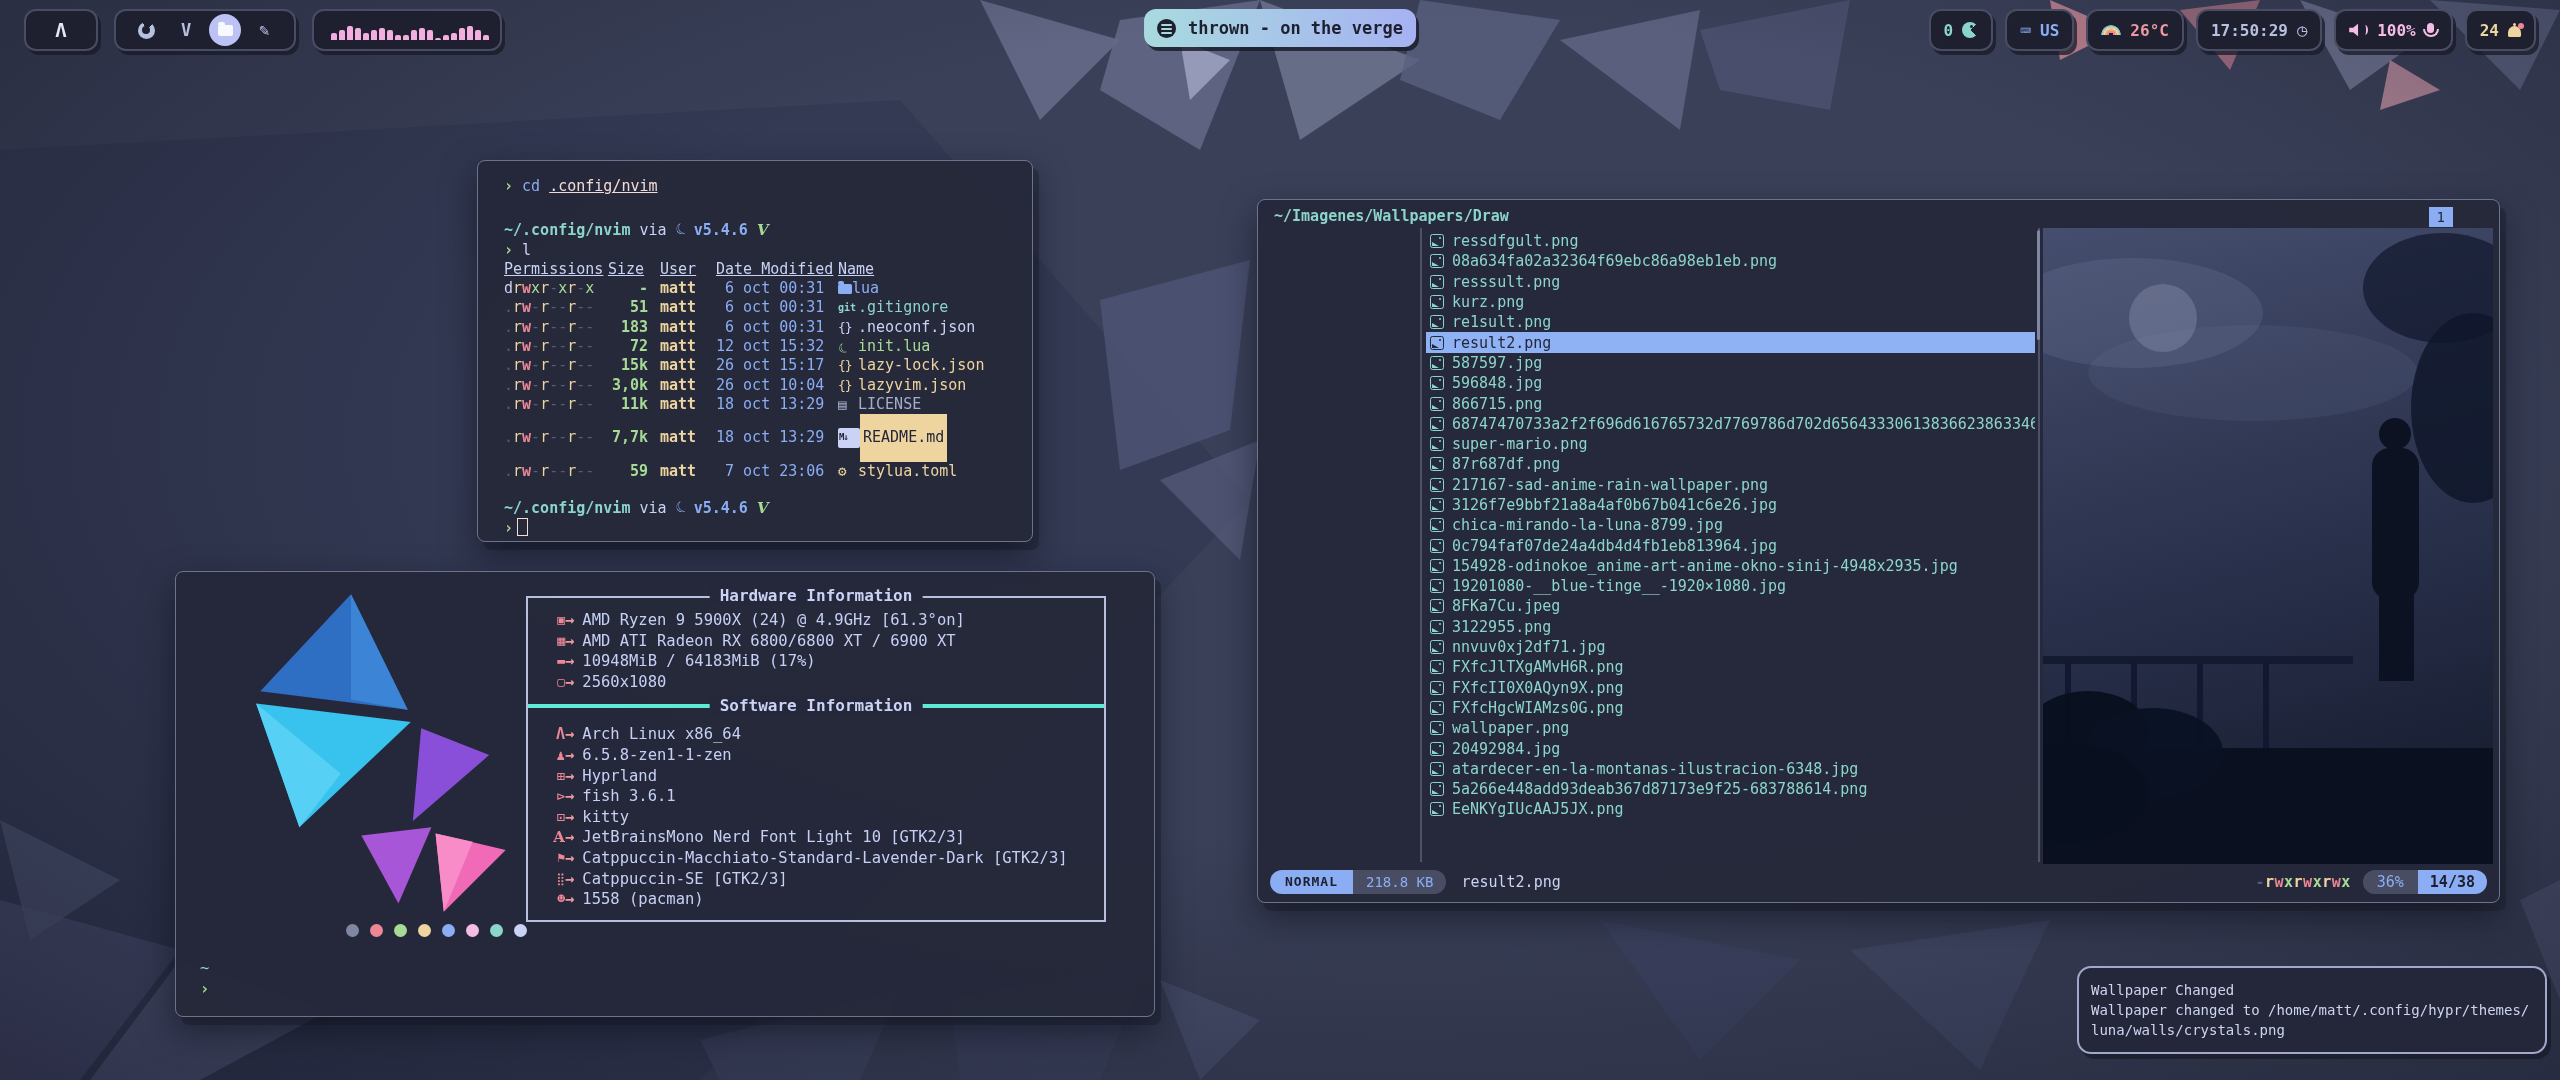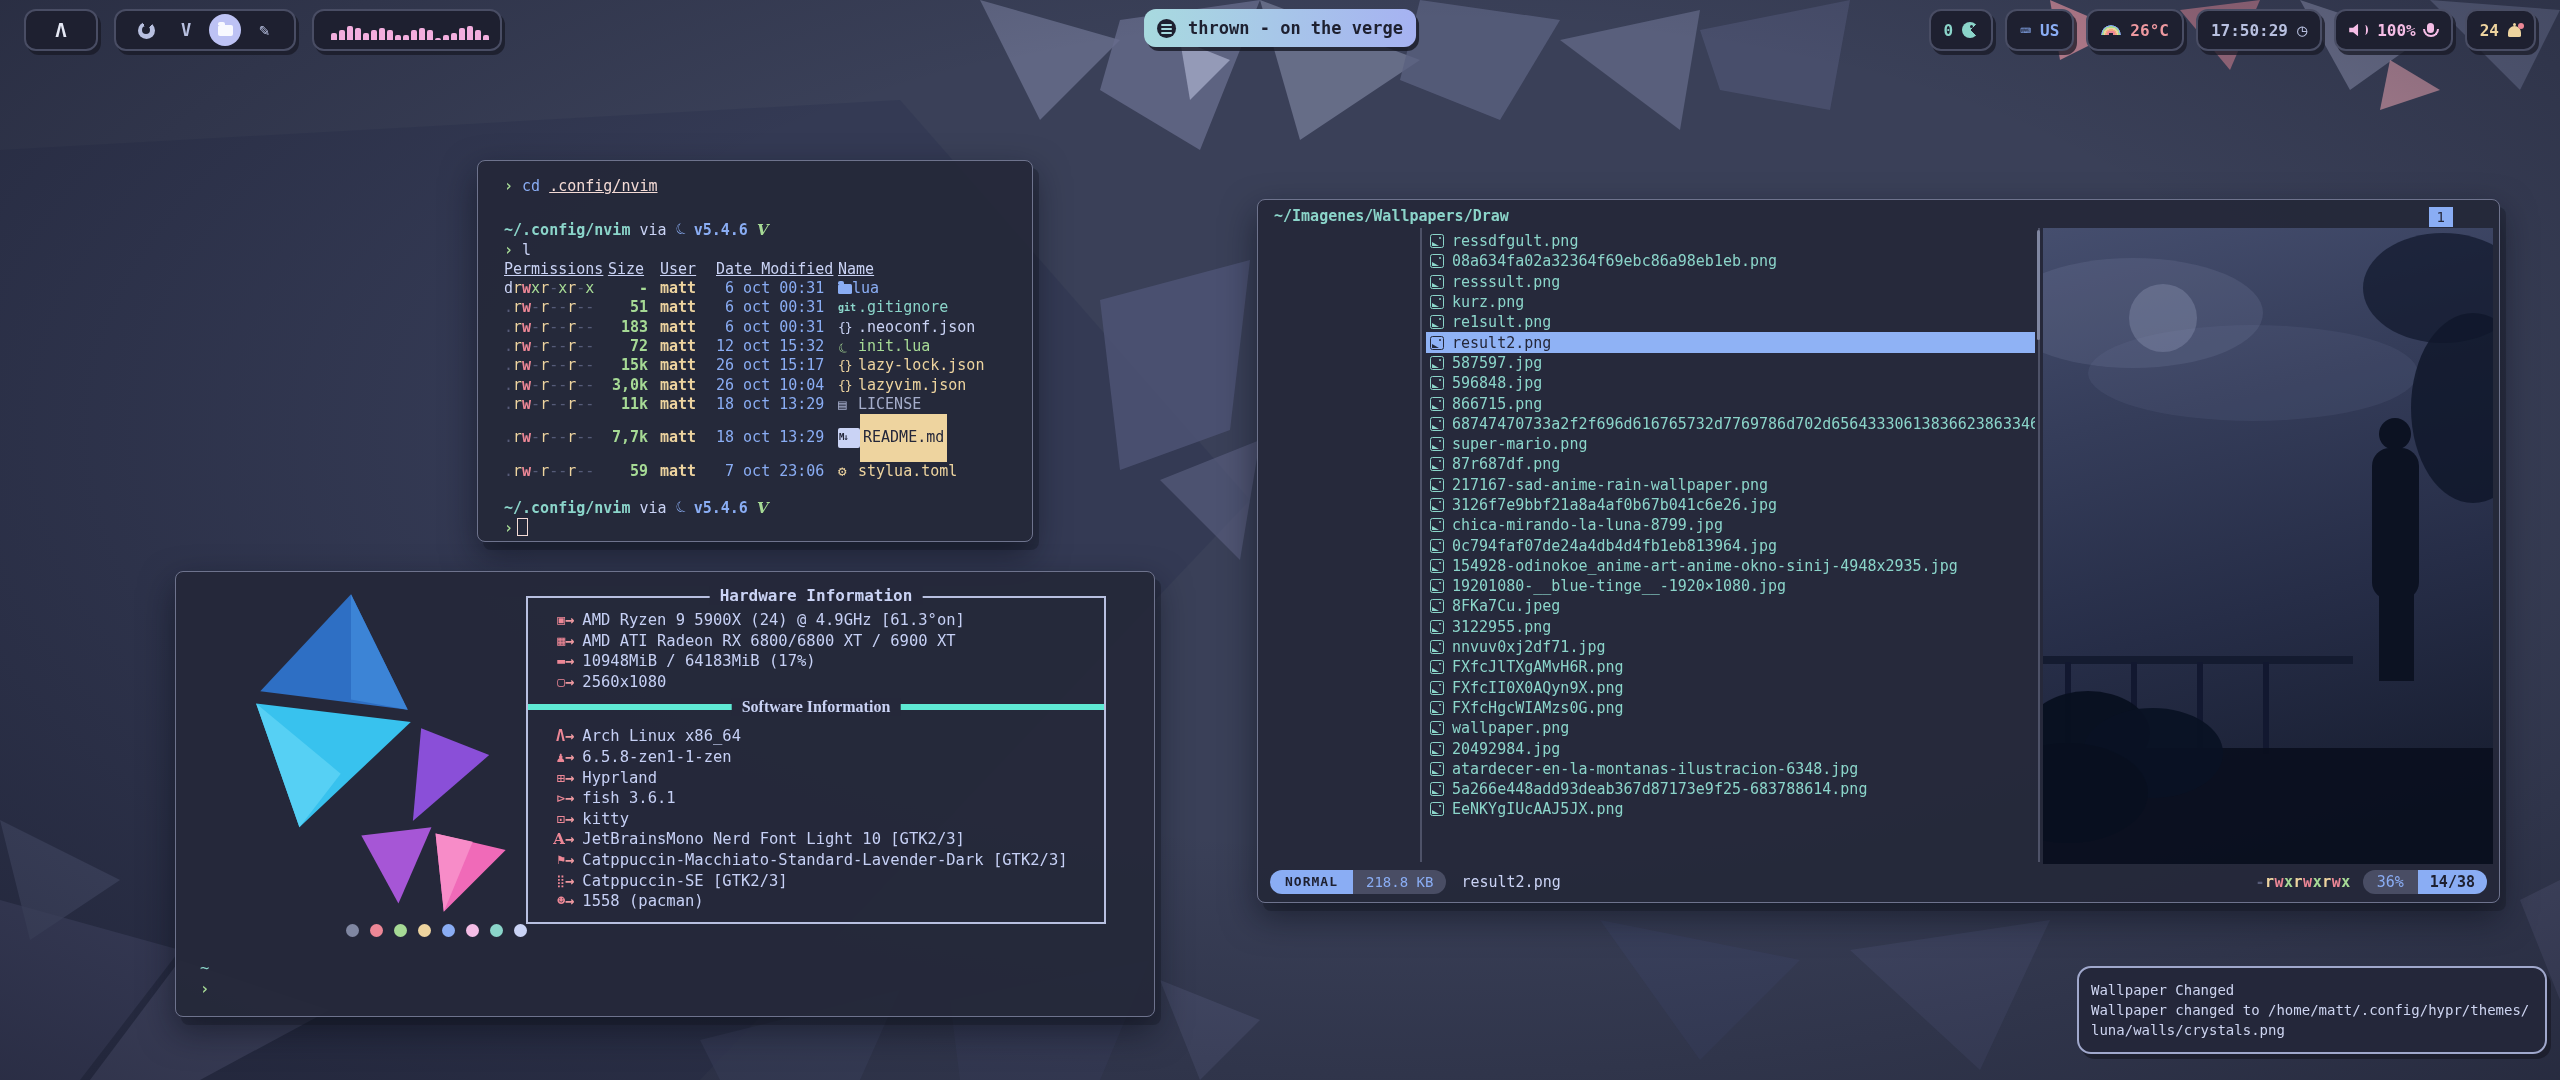--- a/index.html
+++ b/index.html
@@ -87,21 +87,21 @@
   .tname-text.highlight{background:#eed49f;color:#24273a;padding:14px 3px;}
   .spacer{height:19px;}
   .cursor{display:inline-block;width:9px;height:16px;border:1.5px solid #f4dbd6;vertical-align:-3px;margin-left:4px;}
 
   
   #fetch{left:175px;top:571px;width:978px;height:444px;font-size:15.5px;color:#c6d0f5;}
   #crystal-logo{position:absolute;left:20px;top:16px;}
   .info-box{position:absolute;left:350px;top:24px;width:580px;border:2px solid #b8c0e0;padding:12px 13px 10px;box-sizing:border-box;text-align:right;}
   .info-title{position:absolute;top:-12px;left:50%;transform:translateX(-50%);background:#25283a;
      padding:0 10px;font-weight:bold;color:#cad3f5;white-space:nowrap;font-size:16px;}
-  .info-div{position:relative;border-top:6px solid #5eead4;margin:12px -13px 10px;font-family:Liberation Serif, serif;}
+  .info-div{position:relative;border-top:4px solid #5eead4;margin:12px -13px 10px;}
   .info-div .info-title{top:-12px;}
   .f-line{display:flex;align-items:center;line-height:20.6px;white-space:nowrap;}
   .f-icon{width:24px;color:#ed8796;font-size:13px;flex:none;}
   .f-arrow{color:#ee99a0;margin-right:8px;font-weight:bold;}
   .i-font-icon{font-family:"DejaVu Serif",serif;font-weight:bold;font-size:15px;}
   .i-arch-icon{font-weight:bold;font-size:15px;}
   .i-kernel-icon{font-size:14px;}
   .i-wm-icon,.i-shell-icon,.i-terminal-icon{font-size:14px;}
   .i-theme-icon{font-size:13px;}
   .i-icons-icon{font-size:12px;}

